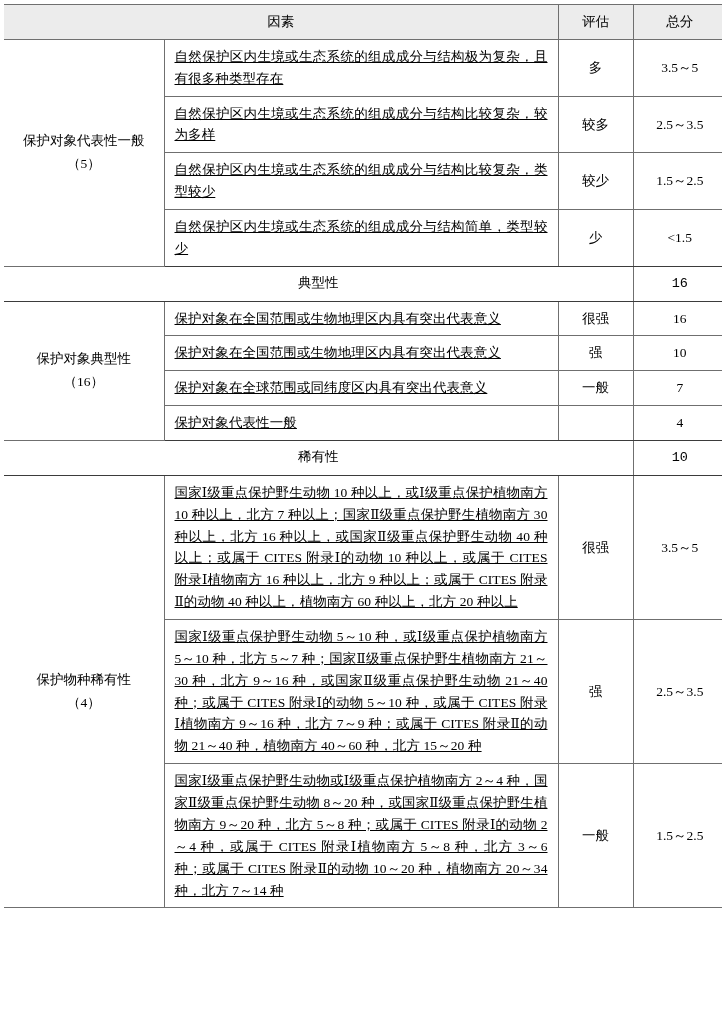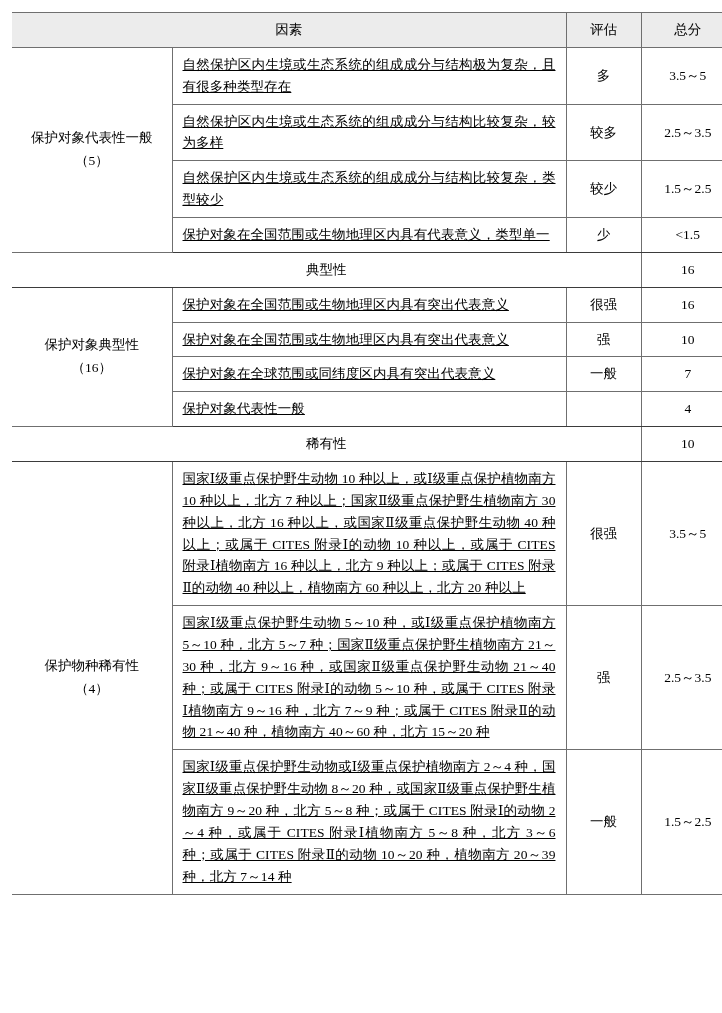--- a/index.html
+++ b/index.html
@@ -9,21 +9,21 @@
   }
   body {
     width: 722px;
     font-family: "Liberation Serif", "DejaVu Serif", serif;
     color: #000000;
     -webkit-font-smoothing: antialiased;
   }
   #table-wrap {
     width: 722px;
     box-sizing: border-box;
-    padding: 12px;
+    padding: 4px;
   }
   table.eval-table {
     border-collapse: collapse;
     width: 722px;
     table-layout: fixed;
     font-size: 13.5px;
   }
   table.eval-table col.c-factor { width: 160px; }
   table.eval-table col.c-desc   { width: 394px; }
   table.eval-table col.c-eval   { width: 75px; }
@@ -49,20 +49,21 @@
     font-weight: normal;
     text-align: center;
     border-top: 1.6px solid #3b3b3b;
     border-bottom: 1px solid #6f6f6f;
     padding: 5px 10px;
   }
   tbody tr.section-row td {
     text-align: center;
     border-top: 1.6px solid #3b3b3b;
     border-bottom: 1.6px solid #3b3b3b;
+    font-family: Liberation Mono, monospace;
   }
   tbody tr.group-end td {
     border-bottom: 1.6px solid #3b3b3b;
   }
   td.factor {
     text-align: center;
     vertical-align: middle;
   }
   td.desc {
     text-align: justify;
@@ -114,21 +115,21 @@
       <td class="desc sep-right">自然保护区内生境或生态系统的组成成分与结构比较复杂，较为多样</td>
       <td class="eval sep-right">较多</td>
       <td class="score">2.5～3.5</td>
     </tr>
     <tr>
       <td class="desc sep-right">自然保护区内生境或生态系统的组成成分与结构比较复杂，类型较少</td>
       <td class="eval sep-right">较少</td>
       <td class="score">1.5～2.5</td>
     </tr>
     <tr class="group-end">
-      <td class="desc sep-right">保护对象在全国范围或生物地理区内具有代表意义，类型单一</td>
+      <td class="desc sep-right">自然保护区内生境或生态系统的组成成分与结构简单，类型较少</td>
       <td class="eval sep-right">少</td>
       <td class="score">&lt;1.5</td>
     </tr>
 
     <tr class="section-row">
       <td class="sep-right" colspan="3">典型性</td>
       <td>16</td>
     </tr>
 
     <tr>
@@ -169,20 +170,20 @@
       <td class="desc sep-right">国家Ⅰ级重点保护野生动物 10 种以上，或Ⅰ级重点保护植物南方 10 种以上，北方 7 种以上；国家Ⅱ级重点保护野生植物南方 30 种以上，北方 16 种以上，或国家Ⅱ级重点保护野生动物 40 种以上；或属于 CITES 附录Ⅰ的动物 10 种以上，或属于 CITES 附录Ⅰ植物南方 16 种以上，北方 9 种以上；或属于 CITES 附录Ⅱ的动物 40 种以上，植物南方 60 种以上，北方 20 种以上</td>
       <td class="eval sep-right">很强</td>
       <td class="score">3.5～5</td>
     </tr>
     <tr>
       <td class="desc sep-right">国家Ⅰ级重点保护野生动物 5～10 种，或Ⅰ级重点保护植物南方 5～10 种，北方 5～7 种；国家Ⅱ级重点保护野生植物南方 21～30 种，北方 9～16 种，或国家Ⅱ级重点保护野生动物 21～40 种；或属于 CITES 附录Ⅰ的动物 5～10 种，或属于 CITES 附录Ⅰ植物南方 9～16 种，北方 7～9 种；或属于 CITES 附录Ⅱ的动物 21～40 种，植物南方 40～60 种，北方 15～20 种</td>
       <td class="eval sep-right">强</td>
       <td class="score">2.5～3.5</td>
     </tr>
     <tr class="last-bottom">
-      <td class="desc sep-right">国家Ⅰ级重点保护野生动物或Ⅰ级重点保护植物南方 2～4 种，国家Ⅱ级重点保护野生动物 8～20 种，或国家Ⅱ级重点保护野生植物南方 9～20 种，北方 5～8 种；或属于 CITES 附录Ⅰ的动物 2～4 种，或属于 CITES 附录Ⅰ植物南方 5～8 种，北方 3～6 种；或属于 CITES 附录Ⅱ的动物 10～20 种，植物南方 20～39 种，北方 7～14 种</td>
+      <td class="desc sep-right">国家Ⅰ级重点保护野生动物或Ⅰ级重点保护植物南方 2～4 种，国家Ⅱ级重点保护野生动物 8～20 种，或国家Ⅱ级重点保护野生植物南方 9～20 种，北方 5～8 种；或属于 CITES 附录Ⅰ的动物 2～4 种，或属于 CITES 附录Ⅰ植物南方 5～8 种，北方 3～6 种；或属于 CITES 附录Ⅱ的动物 10～20 种，植物南方 20～34 种，北方 7～14 种</td>
       <td class="eval sep-right">一般</td>
       <td class="score">1.5～2.5</td>
     </tr>
 
   </tbody>
 </table>
 </div>
 
 </body></html>

